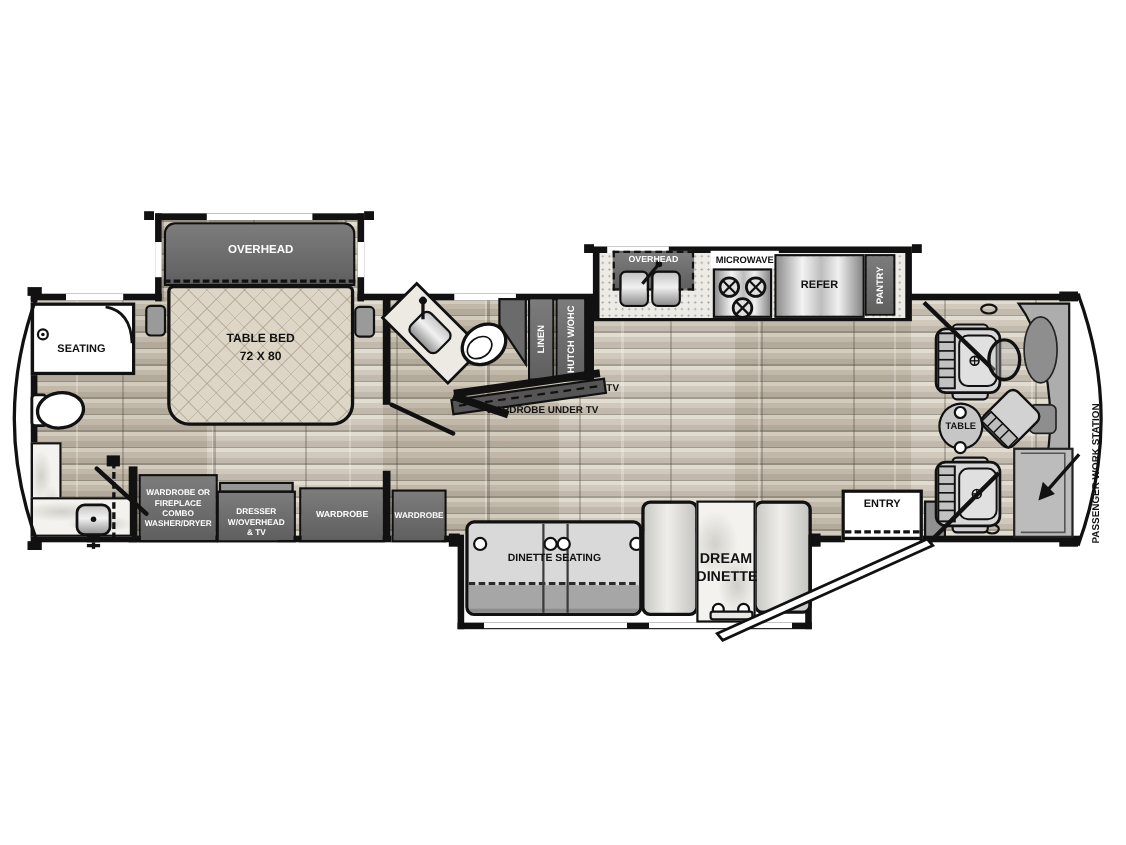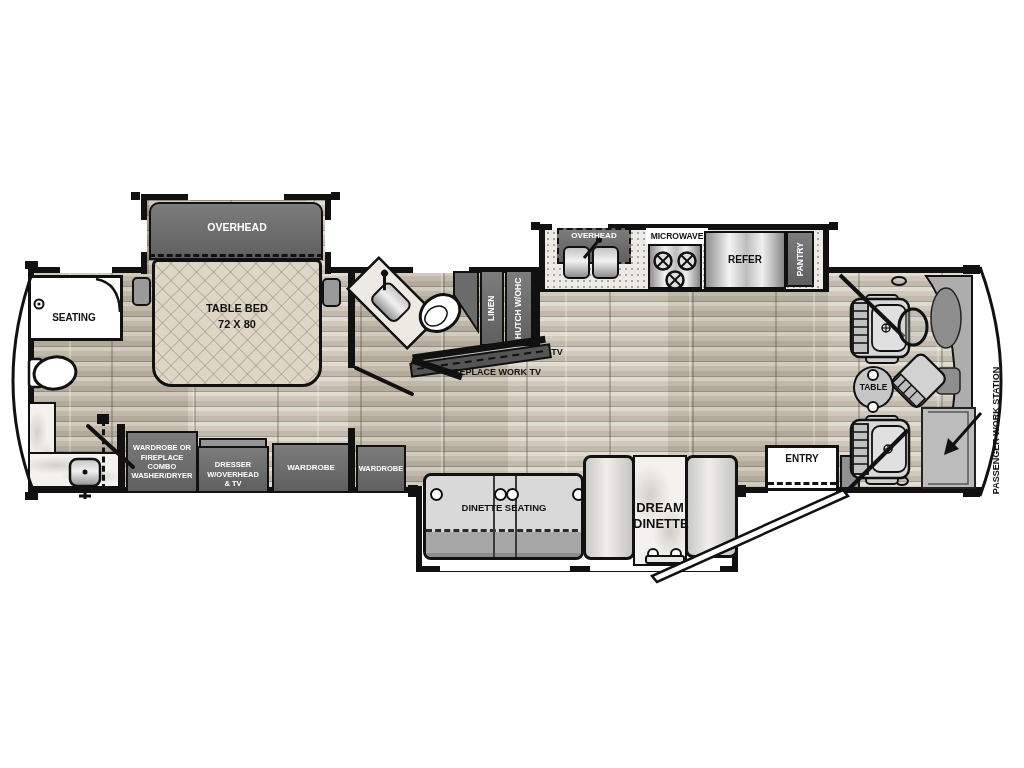--- a/index.html
+++ b/index.html
@@ -296,21 +296,21 @@
       <line x1="981" y1="413" x2="952" y2="446" stroke="#111" stroke-width="3"></line>
       <polygon points="944,455 959,449 948,438" fill="#111"></polygon>
     </g>
   </svg>
 
   <div class="abs wlbl" style="left:177px;top:221px;width:120px;font-size:10.5px;z-index:60;">OVERHEAD</div>
   <div class="abs lbl" style="left:177px;top:302px;width:120px;font-size:11px;z-index:60;">TABLE BED</div>
   <div class="abs lbl" style="left:177px;top:318px;width:120px;font-size:11px;z-index:60;">72 X 80</div>
   <div class="abs lbl" style="left:33px;top:312px;width:82px;font-size:10px;z-index:60;">SEATING</div>
   <div class="abs lbl" style="left:545px;top:347px;width:24px;font-size:9px;z-index:60;">TV</div>
-  <div class="abs lbl" style="left:430px;top:367px;width:126px;font-size:9px;z-index:60;">FIREPLACE WORK TV</div>
+  <div class="abs lbl" style="left:430px;top:367px;width:126px;font-size:9px;z-index:60;">WARDROBE UNDER TV</div>
   <div class="abs wlbl" style="left:557px;top:231px;width:74px;font-size:8px;z-index:60;">OVERHEAD</div>
   <div class="abs lbl" style="left:646px;top:231px;width:62px;font-size:8.5px;z-index:60;">MICROWAVE</div>
   <div class="abs lbl" style="left:434px;top:502px;width:140px;font-size:9.5px;z-index:60;">DINETTE SEATING</div>
   <div class="abs lbl" style="left:633px;top:500px;width:54px;font-size:13px;z-index:60;">DREAM
 DINETTE</div>
   <div class="abs lbl" style="left:765px;top:453px;width:74px;font-size:10px;z-index:60;">ENTRY</div>
   <div class="abs flexc" style="left:937px;top:407px;width:120px;height:46px;z-index:60;">
     <div class="vrot lbl" style="font-size:9px;">PASSENGER
 WORK STATION</div>
   </div>

